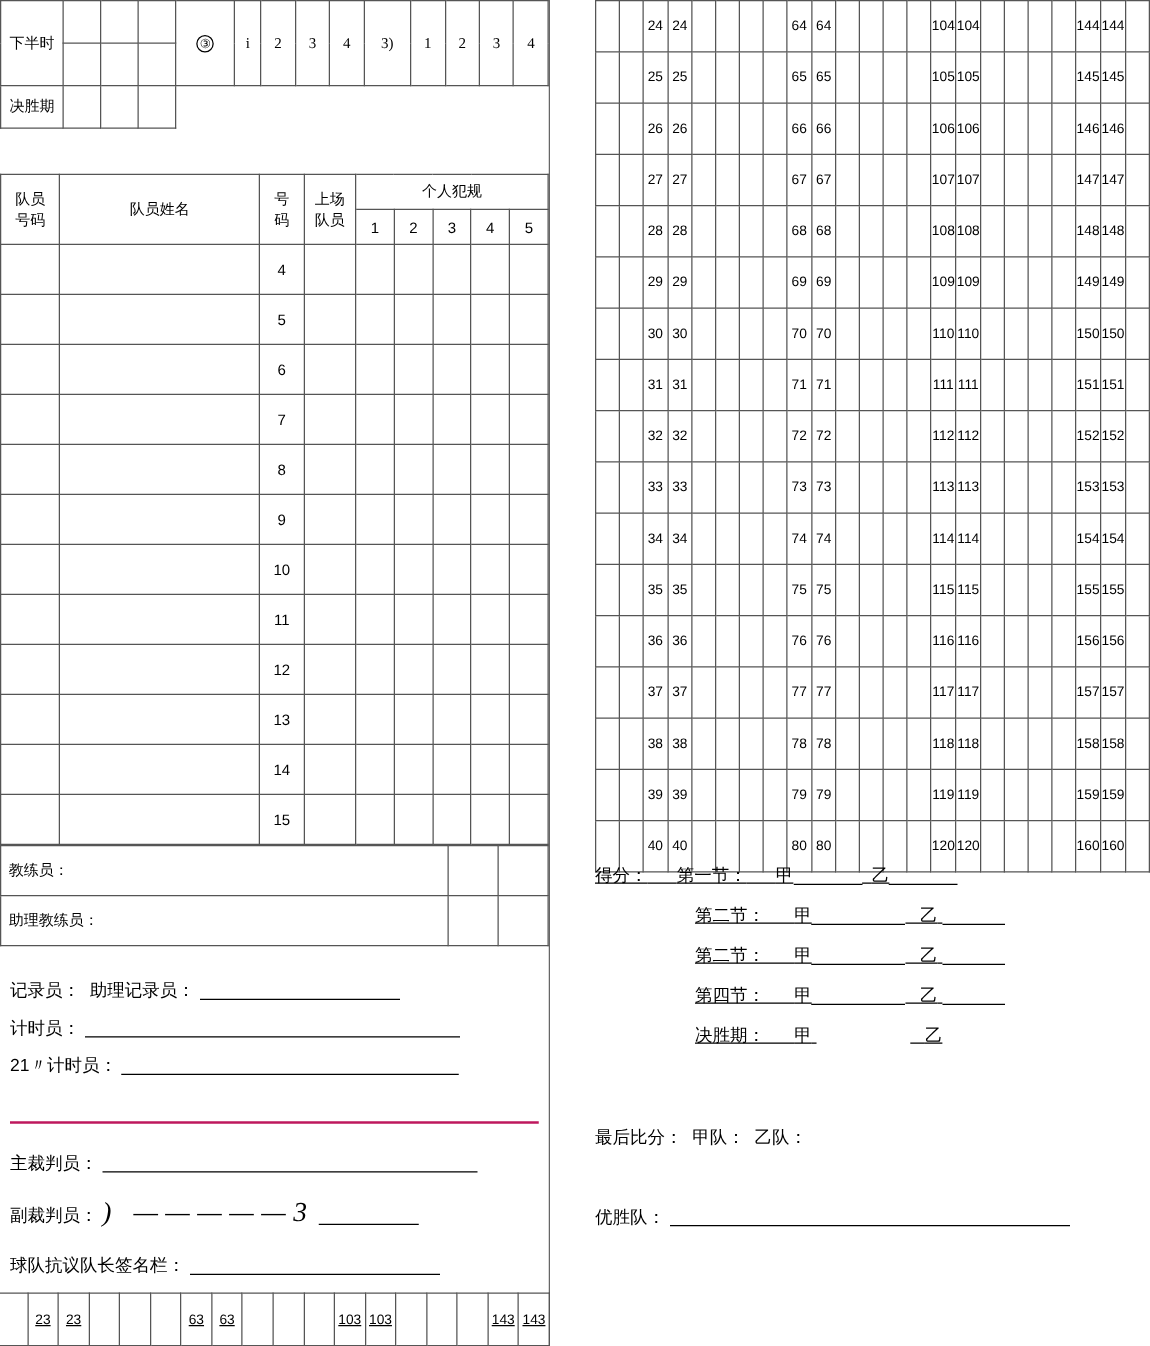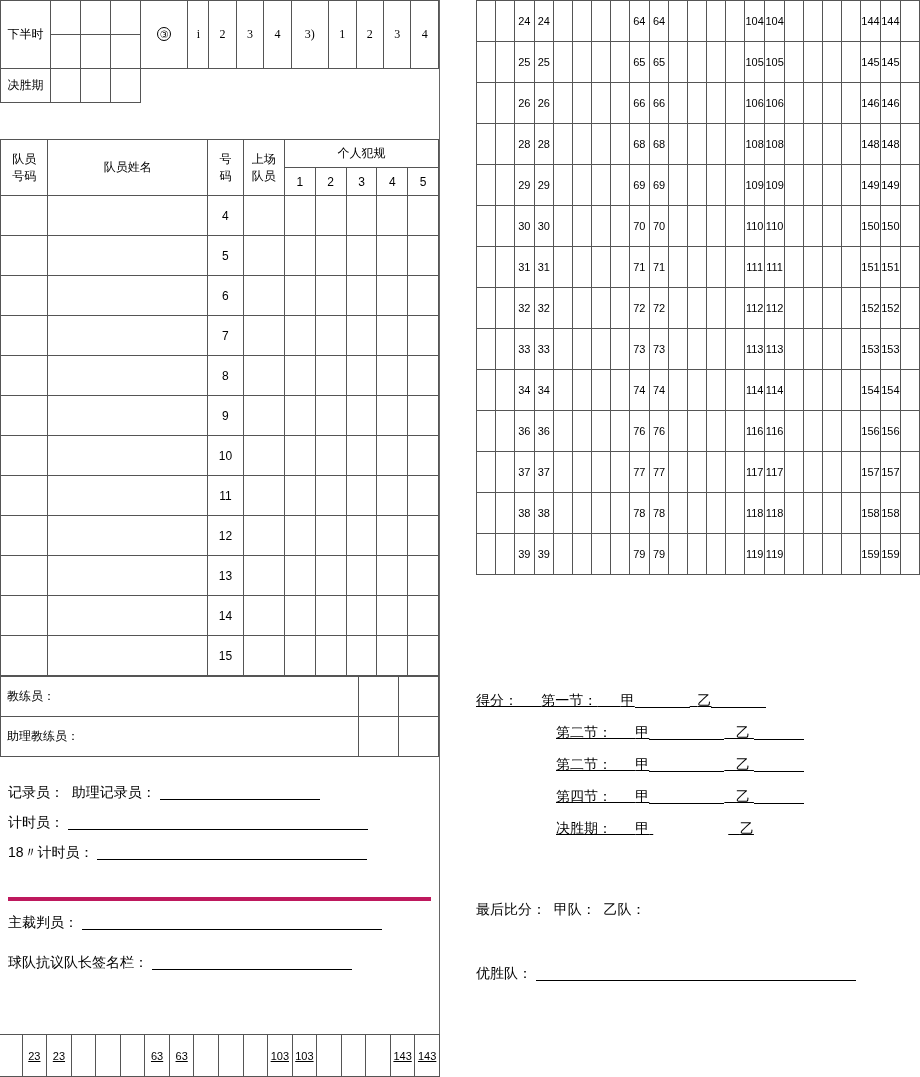--- a/index.html
+++ b/index.html
@@ -338,27 +338,32 @@
       <div>
         <span>记录员：</span>&nbsp;
         <span>助理记录员：</span>
         <span class="uline" style="width:160px"></span>
       </div>
       <div>
         <span>计时员：</span>
         <span class="uline" style="width:300px"></span>
       </div>
       <div>
-        <span>18〃计时员：</span>
+        <span>21〃计时员：</span>
         <span class="uline" style="width:270px"></span>
       </div>
       <div style="height:30px"></div>
-      <div style="border-top:4px solid #be185d;padding-top:6px">
+      <div style="border-top:2px solid #be185d;padding-top:16px">
         <span>主裁判员：</span>
         <span class="uline" style="width:300px"></span>
+      </div>
+      <div style="margin-top:10px">
+        <span>副裁判员：</span>
+        <span class="script-num">) —————3</span>
+        <span class="uline" style="width:80px"></span>
       </div>
       <div style="margin-top:10px">
         <span>球队抗议队长签名栏：</span>
         <span class="uline" style="width:200px"></span>
       </div>
     </div>
 
     <table class="bottom-strip">
       <tbody>
           <tr id="bottom-strip-row">
@@ -460,20 +465,45 @@
             <td></td>
             <td></td>
             <td></td>
             <td>146</td>
             <td>146</td>
             <td></td>
           </tr>
           <tr>
             <td></td>
             <td></td>
+            <td>27</td>
+            <td>27</td>
+            <td></td>
+            <td></td>
+            <td></td>
+            <td></td>
+            <td>67</td>
+            <td>67</td>
+            <td></td>
+            <td></td>
+            <td></td>
+            <td></td>
+            <td>107</td>
+            <td>107</td>
+            <td></td>
+            <td></td>
+            <td></td>
+            <td></td>
+            <td>147</td>
+            <td>147</td>
+            <td></td>
+          </tr>
+          <tr>
+            <td></td>
+            <td></td>
             <td>28</td>
             <td>28</td>
             <td></td>
             <td></td>
             <td></td>
             <td></td>
             <td>68</td>
             <td>68</td>
             <td></td>
             <td></td>
@@ -635,20 +665,45 @@
             <td></td>
             <td></td>
             <td></td>
             <td>154</td>
             <td>154</td>
             <td></td>
           </tr>
           <tr>
             <td></td>
             <td></td>
+            <td>35</td>
+            <td>35</td>
+            <td></td>
+            <td></td>
+            <td></td>
+            <td></td>
+            <td>75</td>
+            <td>75</td>
+            <td></td>
+            <td></td>
+            <td></td>
+            <td></td>
+            <td>115</td>
+            <td>115</td>
+            <td></td>
+            <td></td>
+            <td></td>
+            <td></td>
+            <td>155</td>
+            <td>155</td>
+            <td></td>
+          </tr>
+          <tr>
+            <td></td>
+            <td></td>
             <td>36</td>
             <td>36</td>
             <td></td>
             <td></td>
             <td></td>
             <td></td>
             <td>76</td>
             <td>76</td>
             <td></td>
             <td></td>
@@ -730,20 +785,45 @@
             <td></td>
             <td></td>
             <td>119</td>
             <td>119</td>
             <td></td>
             <td></td>
             <td></td>
             <td></td>
             <td>159</td>
             <td>159</td>
+            <td></td>
+          </tr>
+          <tr>
+            <td></td>
+            <td></td>
+            <td>40</td>
+            <td>40</td>
+            <td></td>
+            <td></td>
+            <td></td>
+            <td></td>
+            <td>80</td>
+            <td>80</td>
+            <td></td>
+            <td></td>
+            <td></td>
+            <td></td>
+            <td>120</td>
+            <td>120</td>
+            <td></td>
+            <td></td>
+            <td></td>
+            <td></td>
+            <td>160</td>
+            <td>160</td>
             <td></td>
           </tr>
         </tbody>
     </table>
 
     <div class="score-summary">
       <div>
         <span>得分：</span>
         &nbsp;&nbsp;&nbsp;&nbsp;
         <span>第一节：</span>

